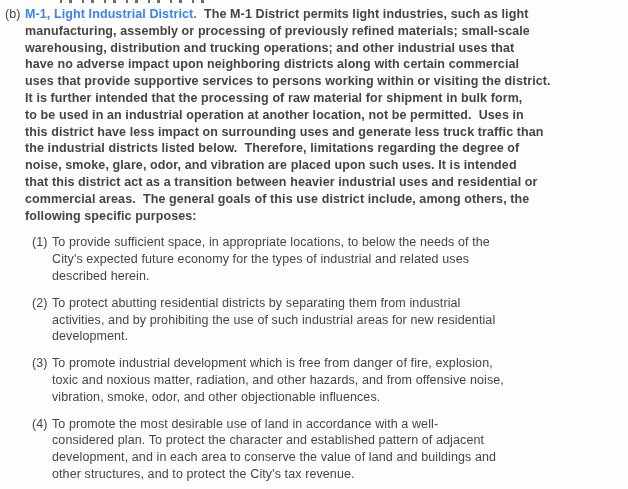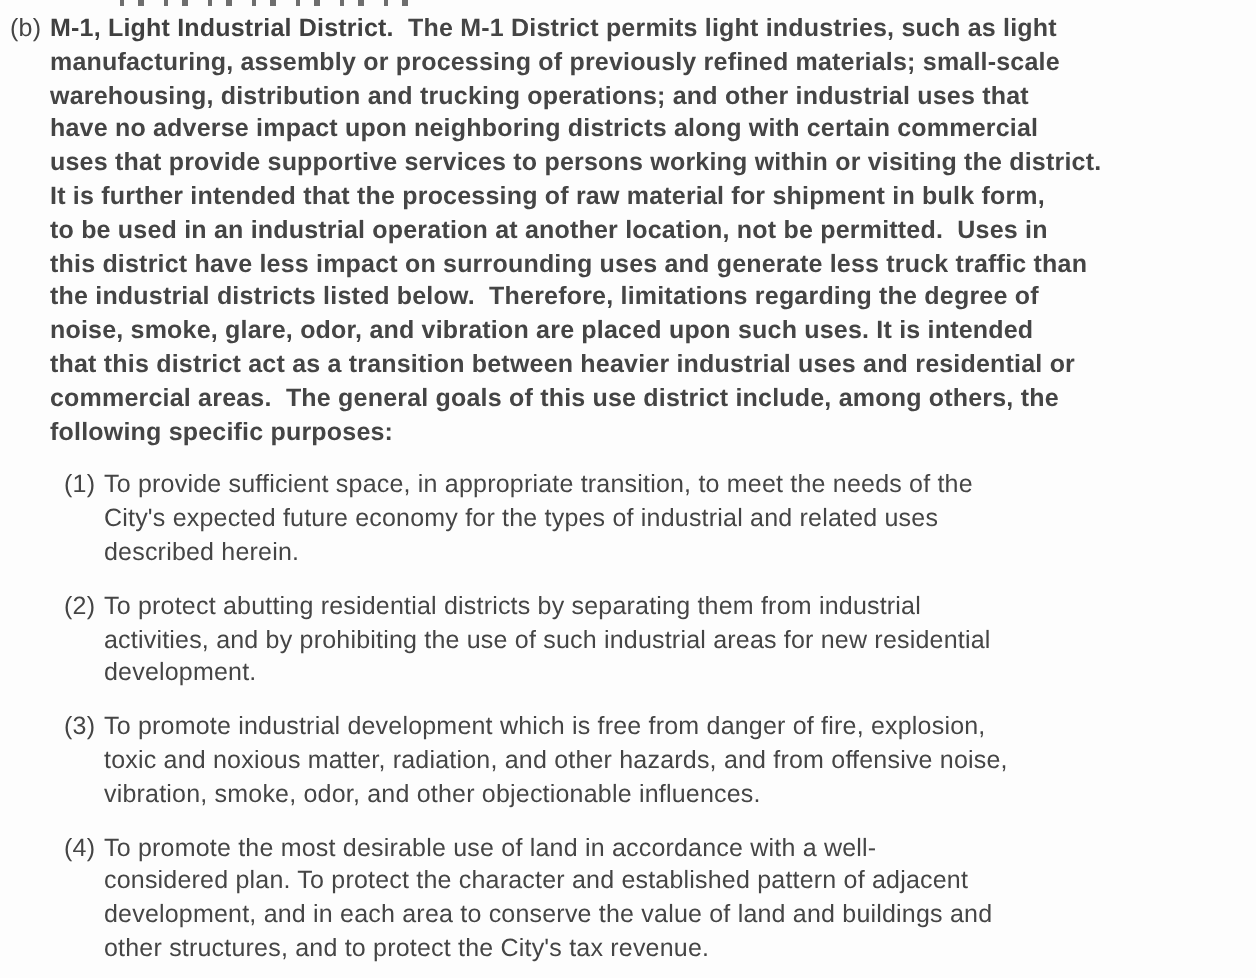--- a/index.html
+++ b/index.html
@@ -41,21 +41,21 @@
   }
   .sec-label {
     flex: none;
     width: 20px;
   }
   .sec-content {
     flex: 1;
   }
   .bold-head {
     font-weight: bold;
-    color: #404040;
+    color: #3b82f6;
   }
   .prewrap {
     white-space: pre-wrap;
     font-weight: bold;
   }
   .item {
     display: flex;
     align-items: flex-start;
     margin-top: 10px;
   }
@@ -90,21 +90,21 @@
 noise, smoke, glare, odor, and vibration are placed upon such uses. It is intended
 that this district act as a transition between heavier industrial uses and residential or
 commercial areas.  The general goals of this use district include, among others, the
 following specific purposes:</span></div>
   </div>
 
   <div>
 
     <div class="item">
       <div class="item-label">(1)</div>
-      <div class="item-text">To provide sufficient space, in appropriate transition, to meet the needs of the
+      <div class="item-text">To provide sufficient space, in appropriate locations, to below the needs of the
 City's expected future economy for the types of industrial and related uses
 described herein.</div>
     </div>
 
     <div class="item">
       <div class="item-label">(2)</div>
       <div class="item-text">To protect abutting residential districts by separating them from industrial
 activities, and by prohibiting the use of such industrial areas for new residential
 development.</div>
     </div>

